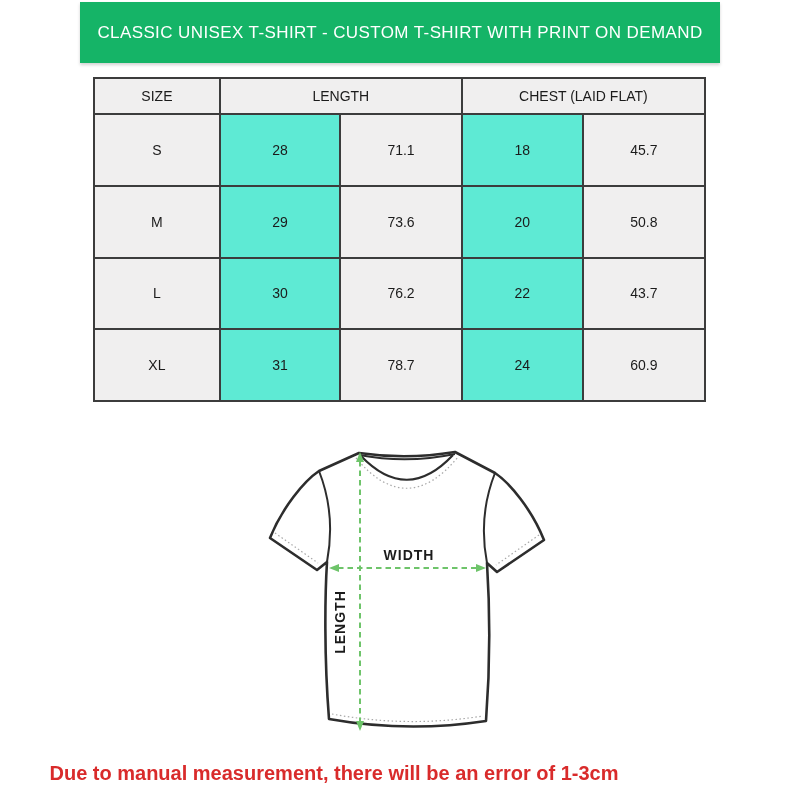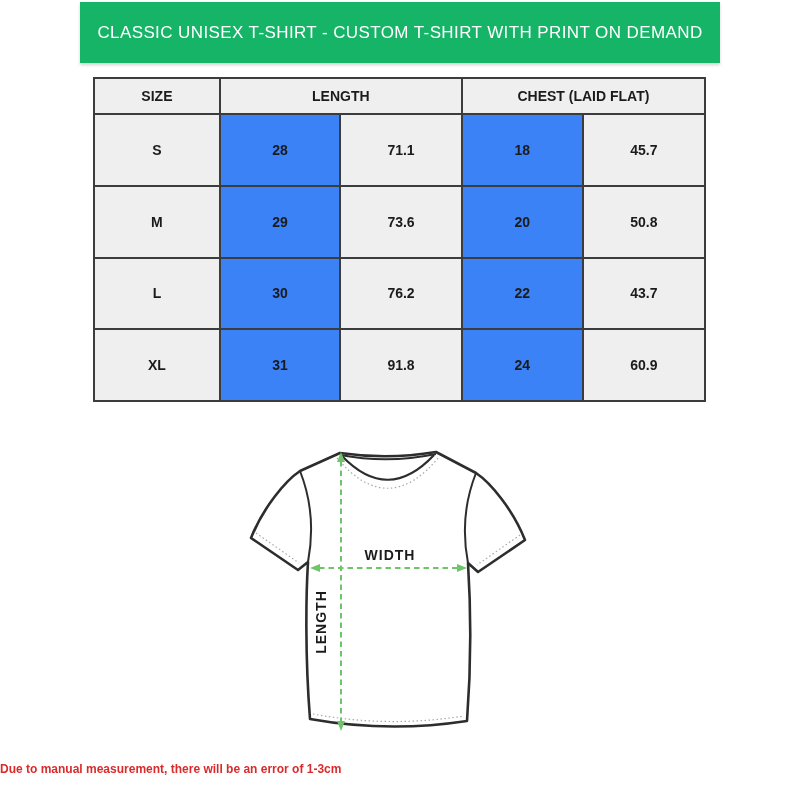--- a/index.html
+++ b/index.html
@@ -26,30 +26,30 @@
     color:#ffffff;font-size:17px;font-weight:400;letter-spacing:.4px;
     white-space:nowrap;
   }
   table.size-chart{
     position:absolute;left:93px;top:77px;width:613px;height:325px;
     border-collapse:collapse;table-layout:fixed;
   }
   .size-chart th,.size-chart td{
     border:2px solid var(--border-dark);
     text-align:center;vertical-align:middle;
-    font-size:14px;font-weight:700;color:var(--ink);
+    font-size:14px;font-weight:400;color:var(--ink);
     height:36px;
   }
   .size-chart .shade{background:var(--cell-shade);}
-  .size-chart .plain{background:#3b82f6;margin-top:38px;}
+  .size-chart .plain{background:#5eead4;margin-top:38px;}
   .size-chart th{background:var(--cell-shade);}
-  .tshirt-wrap{position:absolute;left:233px;top:432px;width:310px;height:322px;}
+  .tshirt-wrap{position:absolute;left:252px;top:432px;width:310px;height:322px;}
   .note{
     position:absolute;left:0;top:762px;width:668px;
-    font-size:12px;font-weight:700;color:var(--note-red);
+    text-align:center;font-size:20px;font-weight:700;color:var(--note-red);
   }
   svg text{font-family:"Liberation Sans","DejaVu Sans",sans-serif;}
 </style>
 </head>
 <body>
 
 <header class="banner">
   <h1>CLASSIC UNISEX T-SHIRT - CUSTOM T-SHIRT WITH PRINT ON DEMAND</h1>
 </header>
 
@@ -86,21 +86,21 @@
       <tr>
         <td class="shade">L</td>
         <td class="plain">30</td>
         <td class="shade">76.2</td>
         <td class="plain">22</td>
         <td class="shade">43.7</td>
       </tr>
       <tr>
         <td class="shade">XL</td>
         <td class="plain">31</td>
-        <td class="shade">91.8</td>
+        <td class="shade">78.7</td>
         <td class="plain">24</td>
         <td class="shade">60.9</td>
       </tr>
     </tbody>
 </table>
 
 <div class="tshirt-wrap">
   <svg width="310" height="322" viewBox="0 0 310 322">
 
     <path d="M107,21 L67,39 C52,49 30,76 18,106 L65,138 L75,130

